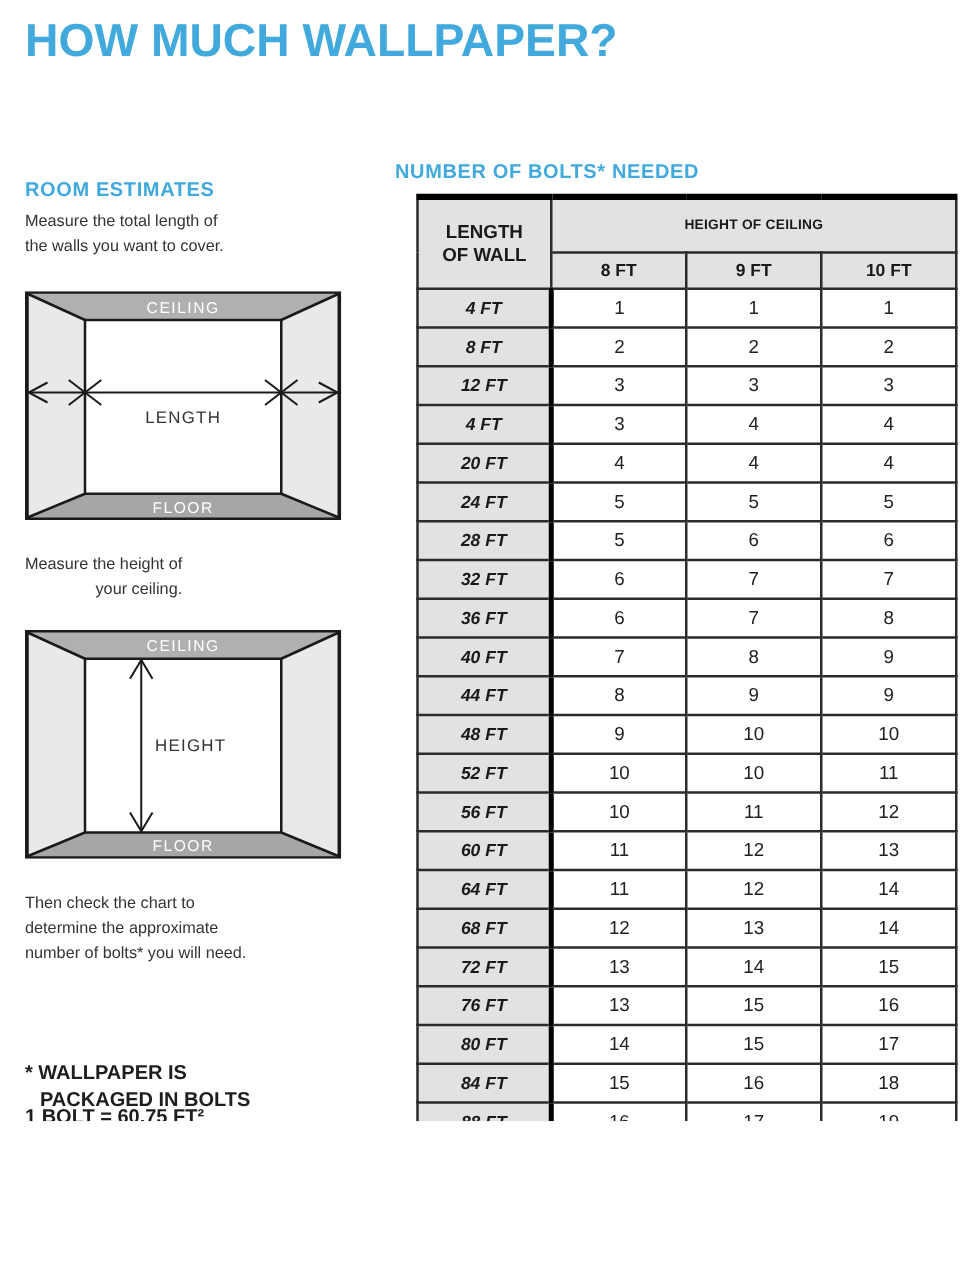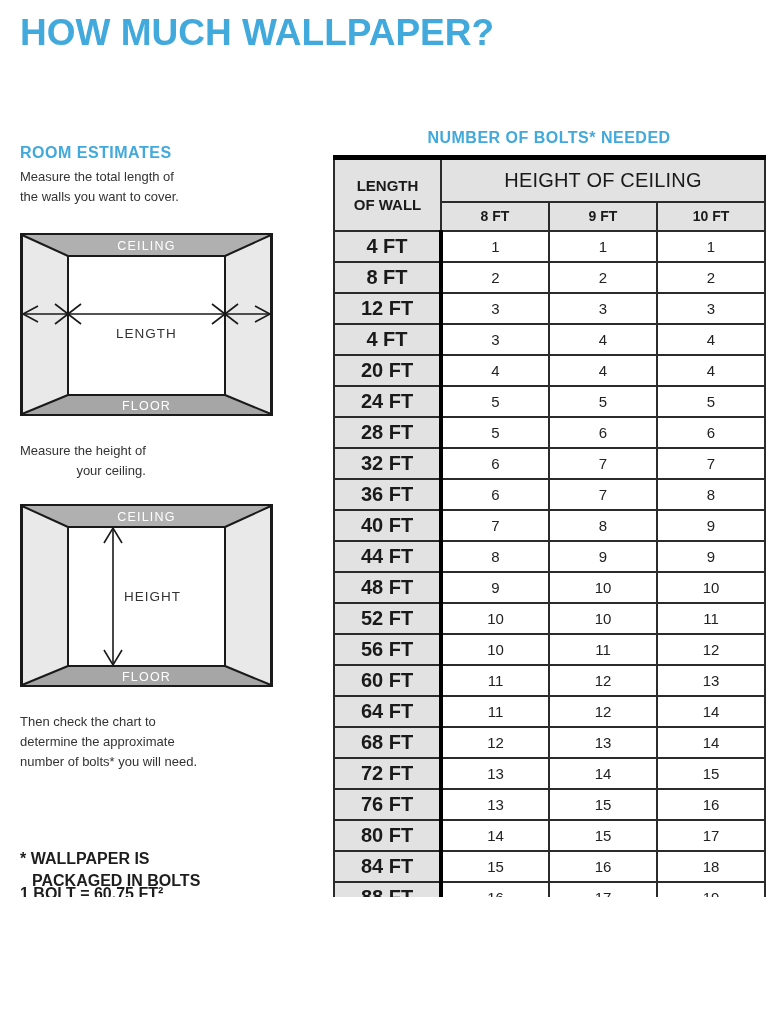--- a/index.html
+++ b/index.html
@@ -21,21 +21,21 @@
     letter-spacing: 0px;
   }
   .section-heading {
     position: absolute;
     font-size: 16px;
     font-weight: bold;
     color: #41a9dc;
     letter-spacing: 0.5px;
   }
   .heading-left { left: 20px; top: 144px; }
-  .heading-table { left: 333px; top: 129px; width: 432px; text-align: center; }
+  .heading-table { left: 316px; top: 129px; width: 432px; text-align: left; }
 
   .body-text {
     position: absolute;
     left: 20px;
     font-size: 13px;
     line-height: 20px;
     color: #333333;
     white-space: pre-line;
   }
   .para-length { top: 167px; }
@@ -89,38 +89,39 @@
     background: #e2e2e2;
     border-right: 4px solid #000000;
     border-bottom: 3px solid #111111;
     font-size: 15px;
     font-weight: bold;
     white-space: pre-line;
     line-height: 19px;
   }
   th.group-head {
     height: 44px;
-    font-size: 20px;
-    font-weight: normal;
+    font-size: 11px;
+    font-weight: bold;
     letter-spacing: 0.2px;
   }
   th.col-head {
     height: 29px;
     font-size: 14px;
     font-weight: bold;
     border-left: none;
     border-right: none;
     border-bottom: 3px solid #111111;
   }
   table.bolts tbody th.rowhead {
     background: #e2e2e2;
     border-right: 4px solid #000000;
-    font-size: 20px;
+    font-size: 14px;
     font-weight: bold;
     height: 31px;
+    font-style: italic;
   }
   table.bolts tbody td {
     background: #ffffff;
     font-size: 15px;
     font-weight: normal;
     color: #222222;
     height: 31px;
   }
 </style>
 </head>

